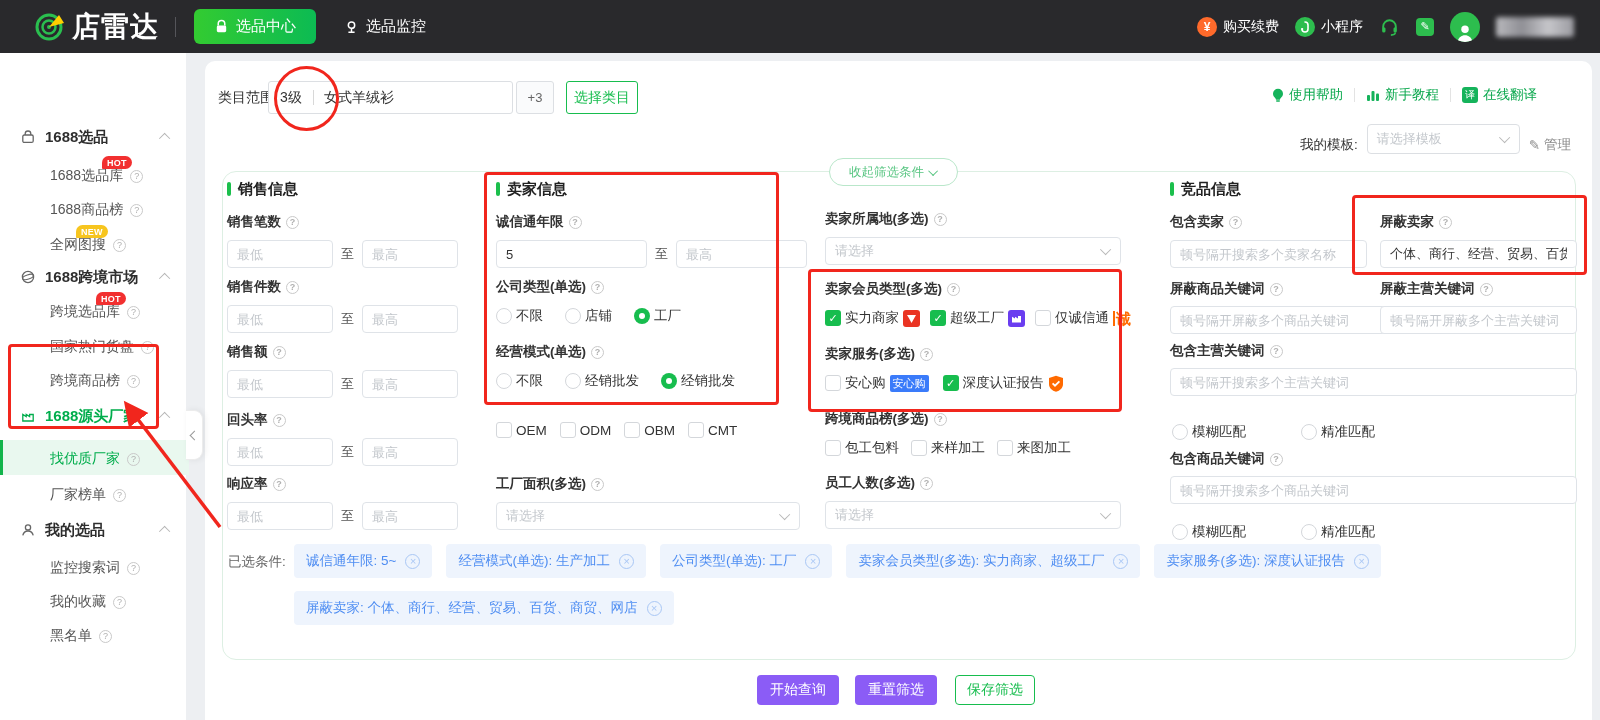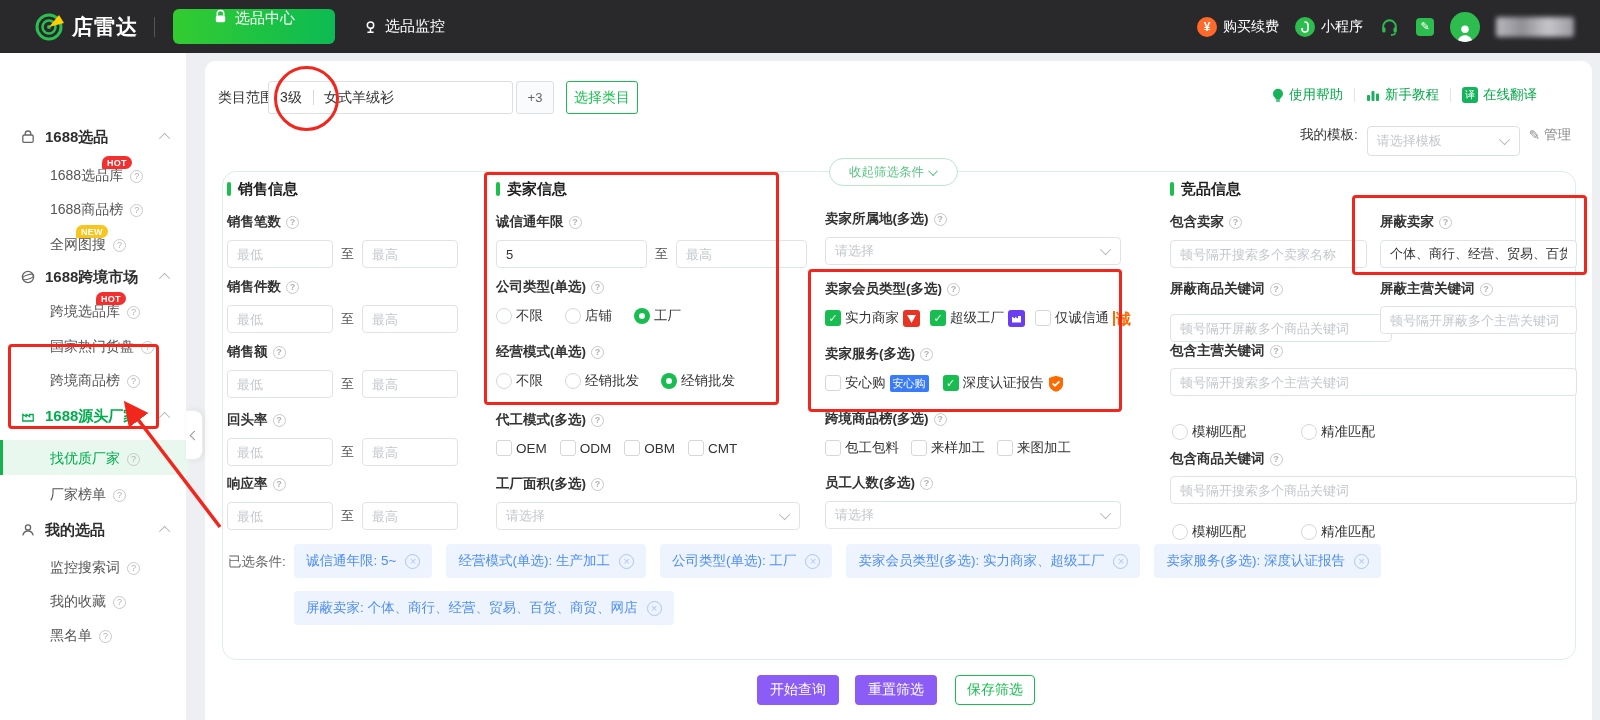--- a/index.html
+++ b/index.html
@@ -3,23 +3,23 @@
 <meta charset="utf-8">
 <style>
   html,body{margin:0;padding:0}
   body{width:1600px;height:720px;position:relative;overflow:hidden;
        background:#edeff2;font-family:"Liberation Sans","DejaVu Sans",sans-serif;
        -webkit-font-smoothing:antialiased;color:#333}
   
   .navbar{position:absolute;left:0;top:0;width:1600px;height:53px;background:#29292c;
           display:flex;align-items:center;z-index:20}
   .logo{display:flex;align-items:center;gap:8px;margin-left:34px}
-  .logo-txt{color:#fff;font-size:21px;font-weight:700;letter-spacing:1px}
+  .logo-txt{color:#fff;font-size:28px;font-weight:700;letter-spacing:1px}
   .nav-sep{width:1px;height:20px;background:#55555a;margin:0 18px 0 16px}
-  .nav-primary{height:35px;padding:0 40px;border-radius:6px;display:flex;gap:7px;
+  .nav-primary{height:35px;padding:0 20px;border-radius:6px;display:flex;align-items:center;gap:7px;
                background:linear-gradient(90deg,#33cb31,#0cbb53);color:#fff;font-size:15px;cursor:pointer}
   .nav-item{display:flex;align-items:center;gap:7px;color:#fff;font-size:15px;margin-left:28px;cursor:pointer}
   .nav-right{margin-left:auto;display:flex;align-items:center;gap:16px;margin-right:26px}
   .nav-rlink{display:flex;align-items:center;gap:6px;color:#fff;font-size:14px;cursor:pointer}
   .circ-ic{width:20px;height:20px;border-radius:50%;display:flex;align-items:center;justify-content:center;
            color:#fff;font-size:12px;font-weight:700}
   .sq-ic{width:18px;height:18px;border-radius:4px;background:#2dbd4e;color:#fff;font-size:11px;
          display:flex;align-items:center;justify-content:center}
   .avatar{width:30px;height:30px;border-radius:50%;background:#2dbd4e;display:flex;align-items:flex-end;justify-content:center;overflow:hidden}
   .redact{width:78px;height:20px;border-radius:3px;filter:blur(2.5px);
@@ -60,21 +60,21 @@
            border-radius:3px;background:#fafbfc;color:#666;font-size:13px;display:flex;
            align-items:center;justify-content:center;cursor:pointer}
   .choosebtn{position:absolute;left:566px;top:81px;width:70px;height:31px;border:1px solid #17bd4e;
              border-radius:3px;color:#17bd4e;font-size:14px;display:flex;align-items:center;
              justify-content:center;background:#fff;cursor:pointer}
   .helplinks{position:absolute;left:1272px;top:86px;display:flex;align-items:center;gap:11px;z-index:6}
   .hlink{display:flex;align-items:center;gap:5px;color:#0aa84d;font-size:13.5px;cursor:pointer}
   .hsep{width:1px;height:14px;background:#e3e3e3}
   .tr-ic{width:16px;height:16px;border-radius:3px;background:#15b35b;color:#fff;font-size:10px;
          display:flex;align-items:center;justify-content:center}
-  .tplrow{position:absolute;left:1300px;top:126px;height:28px;display:flex;align-items:flex-start;gap:9px;z-index:6}
+  .tplrow{position:absolute;left:1300px;top:126px;height:28px;display:flex;align-items:flex-end;gap:9px;z-index:6}
   .tpllabel{font-size:13.5px;color:#333}
   .tplsel{width:133px;height:28px;border:1px solid #dcdfe3;border-radius:4px;display:flex;align-items:center;
           justify-content:space-between;padding:0 9px;font-size:13px;color:#c3c7cc;background:#fff;cursor:pointer}
   .managelink{display:flex;align-items:center;gap:4px;color:#8a8a8a;font-size:13.5px;cursor:pointer}
   .chev-dn{width:7px;height:7px;border-left:1.5px solid #b8b8b8;border-bottom:1.5px solid #b8b8b8;
            transform:rotate(-45deg) translateY(-2px)}
   
   .card{position:absolute;left:222px;top:171px;width:1352px;height:487px;border:1px solid #ddefe3;
         border-radius:14px;background:#fff;z-index:4}
   .pill{position:absolute;left:829px;top:158px;width:127px;height:26px;border:1px solid #b9e7ca;
@@ -449,24 +449,20 @@
         <i class="radio"></i>
         <span>经销批发</span>
       </span>
     <span class="opt">
         <i class="radio on"></i>
         <span>经销批发</span>
       </span>
   </div>
 </div>
 <div class="fg" style="left:496px;top:411px;width:304px">
-  <div class="flabel">
-      <span>代工模式(多选)</span>
-      <span class="q"></span>
-    </div>
   <div class="opts" style="gap:13px">
     <span class="opt">
         <i class="cb"></i>
         <span>OEM</span>
       </span>
     <span class="opt">
         <i class="cb"></i>
         <span>ODM</span>
       </span>
     <span class="opt">
@@ -597,21 +593,21 @@
       <span>屏蔽卖家</span>
       <span class="q"></span>
     </div>
   <input class="inp" style="width: 197px; margin-top: 9px;" value="个体、商行、经营、贸易、百货、">
 </div>
 <div class="fg" style="left:1170px;top:280px;width:197px">
   <div class="flabel">
       <span>屏蔽商品关键词</span>
       <span class="q"></span>
     </div>
-  <input class="inp" style="width: 222px; margin-top: 16px;" placeholder="顿号隔开屏蔽多个商品关键词">
+  <input class="inp" style="width: 222px; margin-top: 8px;" placeholder="顿号隔开屏蔽多个商品关键词">
 </div>
 <div class="fg" style="left:1380px;top:280px;width:197px">
   <div class="flabel">
       <span>屏蔽主营关键词</span>
       <span class="q"></span>
     </div>
   <input class="inp" style="width: 197px; margin-top: 8px;" placeholder="顿号隔开屏蔽多个主营关键词">
 </div>
 <div class="fg" style="left:1170px;top:342px;width:407px">
   <div class="flabel">

